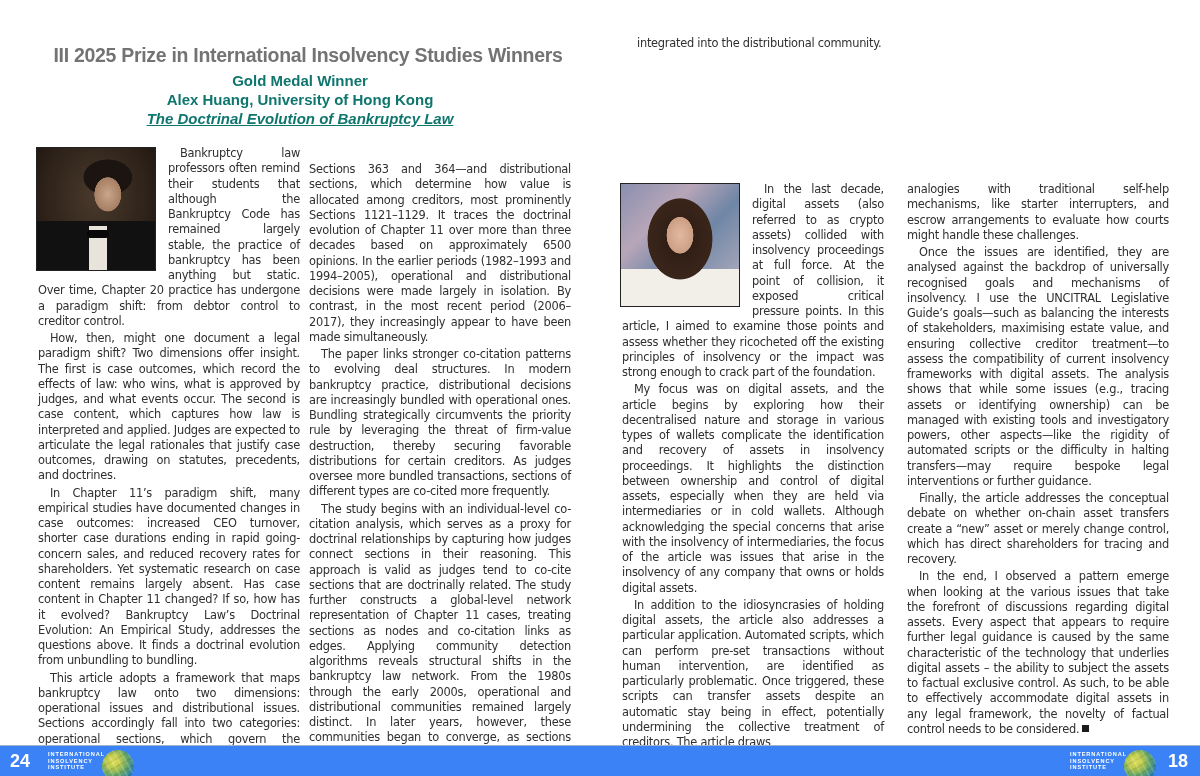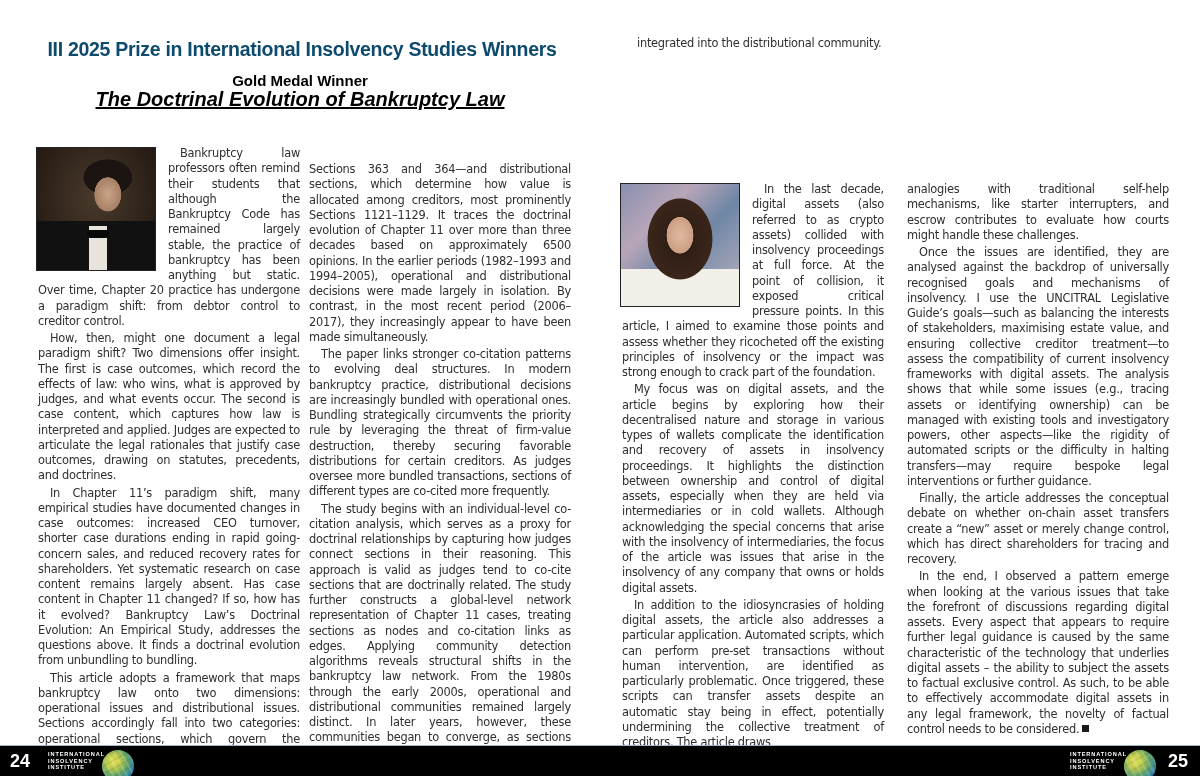--- a/index.html
+++ b/index.html
@@ -9,28 +9,28 @@
     font-family: "Liberation Sans", sans-serif;
     color: #2b2b2b;
   }
   .page { position: absolute; top: 0; height: 745px; }
   .page-left { left: 0; width: 600px; }
   .page-right { left: 600px; width: 600px; }
 
   .main-title {
     position: absolute; left: 0; width: 600px; top: 36px;
     text-align: center; font-size: 19.5px; font-weight: bold;
-    color: #0c4a6e; letter-spacing: -0.3px; margin: 2px;
+    color: #737373; letter-spacing: -0.3px; margin: 8px;
   }
-  .winner-block { position: absolute; left: 0; width: 600px; text-align: center; color: #000000; }
+  .winner-block { position: absolute; left: 0; width: 600px; text-align: center; color: #0f766e; }
   .winner-block .medal, .winner-block .author {
     font-size: 15px; font-weight: bold; line-height: 19px; display: block;
   }
   .winner-block .article-title {
-    font-size: 20px; font-weight: bold; font-style: italic; text-decoration: underline;
+    font-size: 15px; font-weight: bold; font-style: italic; text-decoration: underline;
     line-height: 19px; display: inline-block;
   }
 
   .col {
     position: absolute; width: 266px;
     font-family: "DejaVu Sans", sans-serif;
     font-size: 11.4px; line-height: 15.25px; color: #2f2f2f;
     text-align: justify; hyphens: auto; letter-spacing: -0.25px;
   }
   .col p { margin: 2px; text-indent: 12px; }
@@ -59,21 +59,21 @@
       radial-gradient(ellipse 40px 50px at 50% 45%, #2a1b14 0%, #3a251a 80%, transparent 82%),
       linear-gradient(180deg, transparent 70%, #f2efe9 70%),
       linear-gradient(135deg, #8a8fb0 0%, #b8a6b8 30%, #6f86a6 55%, #9aa0b5 80%, #c8bcc8 100%);
     position: relative;
   }
 
   .endmark { display: inline-block; width: 7px; height: 7px; background: #1a1a1a; margin-left: 3px; vertical-align: 1px; }
 
   .footer {
     position: absolute; left: 0; top: 745px; width: 1200px; height: 31px;
-    background: #000000; border-top: 1px solid #9fb3cc;
+    background: #3b82f6; border-top: 1px solid #9fb3cc;
   }
   .page-num {
     position: absolute; top: 5px; font-size: 18px; font-weight: bold; color: #fff;
     font-family: "Liberation Sans", sans-serif;
   }
   .logo-text {
     position: absolute; top: 5px; font-size: 5.6px; line-height: 6.6px; font-weight: bold;
     color: #fff; letter-spacing: 0.9px;
   }
   .logo-text span { display: block; }
@@ -91,20 +91,21 @@
   }
 </style>
 </head>
 <body>
 
 <div class="page page-left">
   <h1 class="main-title">III 2025 Prize in International Insolvency Studies Winners</h1>
 
   <div class="winner-block" style="top:71px;">
     <span class="medal">Gold Medal Winner</span>
+    <span class="author">Alex Huang, University of Hong Kong</span>
     <span class="article-title">The Doctrinal Evolution of Bankruptcy Law</span>
   </div>
 
   <div class="col" style="left:36px; top:144px;">
     <div class="photo photo-huang" title="Portrait of Alex Huang">
       <div class="shirt"></div>
       <div class="bow"></div>
     </div>
     <p>Bankruptcy law professors often remind their students that although the Bankruptcy Code has remained largely stable, the practice of bankruptcy has been anything but static. Over time, Chapter 20 practice has undergone a paradigm shift: from debtor control to creditor control.</p>
     <p>How, then, might one document a legal paradigm shift? Two dimensions offer insight. The first is case outcomes, which record the effects of law: who wins, what is approved by judges, and what events occur. The second is case content, which captures how law is interpreted and applied. Judges are expected to articulate the legal rationales that justify case outcomes, drawing on statutes, precedents, and doctrines.</p>
@@ -126,21 +127,21 @@
 
 
   <div class="col" style="left:20px; top:180px;">
     <div class="photo photo-aslan" title="Portrait of Simge Aslan"></div>
     <p>In the last decade, digital assets (also referred to as crypto assets) collided with insolvency proceedings at full force. At the point of collision, it exposed critical pressure points. In this article, I aimed to examine those points and assess whether they ricocheted off the existing principles of insolvency or the impact was strong enough to crack part of the foundation.</p>
     <p>My focus was on digital assets, and the article begins by exploring how their decentralised nature and storage in various types of wallets complicate the identification and recovery of assets in insolvency proceedings. It highlights the distinction between ownership and control of digital assets, especially when they are held via intermediaries or in cold wallets. Although acknowledging the special concerns that arise with the insolvency of intermediaries, the focus of the article was issues that arise in the insolvency of any company that owns or holds digital assets.</p>
     <p>In addition to the idiosyncrasies of holding digital assets, the article also addresses a particular application. Automated scripts, which can perform pre-set transactions without human intervention, are identified as particularly problematic. Once triggered, these scripts can transfer assets despite an automatic stay being in effect, potentially undermining the collective treatment of creditors. The article draws</p>
   </div>
 
   <div class="col" style="left:305px; top:180px;">
-    <p class="noindent">analogies with traditional self-help mechanisms, like starter interrupters, and escrow contributes to evaluate how courts might handle these challenges.</p>
+    <p class="noindent">analogies with traditional self-help mechanisms, like starter interrupters, and escrow arrangements to evaluate how courts might handle these challenges.</p>
     <p>Once the issues are identified, they are analysed against the backdrop of universally recognised goals and mechanisms of insolvency. I use the UNCITRAL Legislative Guide’s goals—such as balancing the interests of stakeholders, maximising estate value, and ensuring collective creditor treatment—to assess the compatibility of current insolvency frameworks with digital assets. The analysis shows that while some issues (e.g., tracing assets or identifying ownership) can be managed with existing tools and investigatory powers, other aspects—like the rigidity of automated scripts or the difficulty in halting transfers—may require bespoke legal interventions or further guidance.</p>
     <p>Finally, the article addresses the conceptual debate on whether on-chain asset transfers create a “new” asset or merely change control, which has direct shareholders for tracing and recovery.</p>
     <p><span>In the end, I observed a pattern emerge when looking at the various issues that take the forefront of discussions regarding digital assets. Every aspect that appears to require further legal guidance is caused by the same characteristic of the technology that underlies digital assets – the ability to subject the assets to factual exclusive control. As such, to be able to effectively accommodate digital assets in any legal framework, the novelty of factual control needs to be considered.</span><span class="endmark"></span></p>
   </div>
 </div>
 
 <div class="footer">
   <span class="page-num" style="left:10px;">24</span>
   <div class="logo-text" style="left:48px;">
     <span>INTERNATIONAL</span>
@@ -148,14 +149,14 @@
     <span>INSTITUTE</span>
   </div>
   <div class="globe" style="left:102px;"></div>
 
   <div class="logo-text" style="left:1070px;">
     <span>INTERNATIONAL</span>
     <span>INSOLVENCY</span>
     <span>INSTITUTE</span>
   </div>
   <div class="globe" style="left:1124px;"></div>
-  <span class="page-num" style="left:1168px;">25</span>
+  <span class="page-num" style="left:1168px;">18</span>
 </div>
 
 </body></html>

